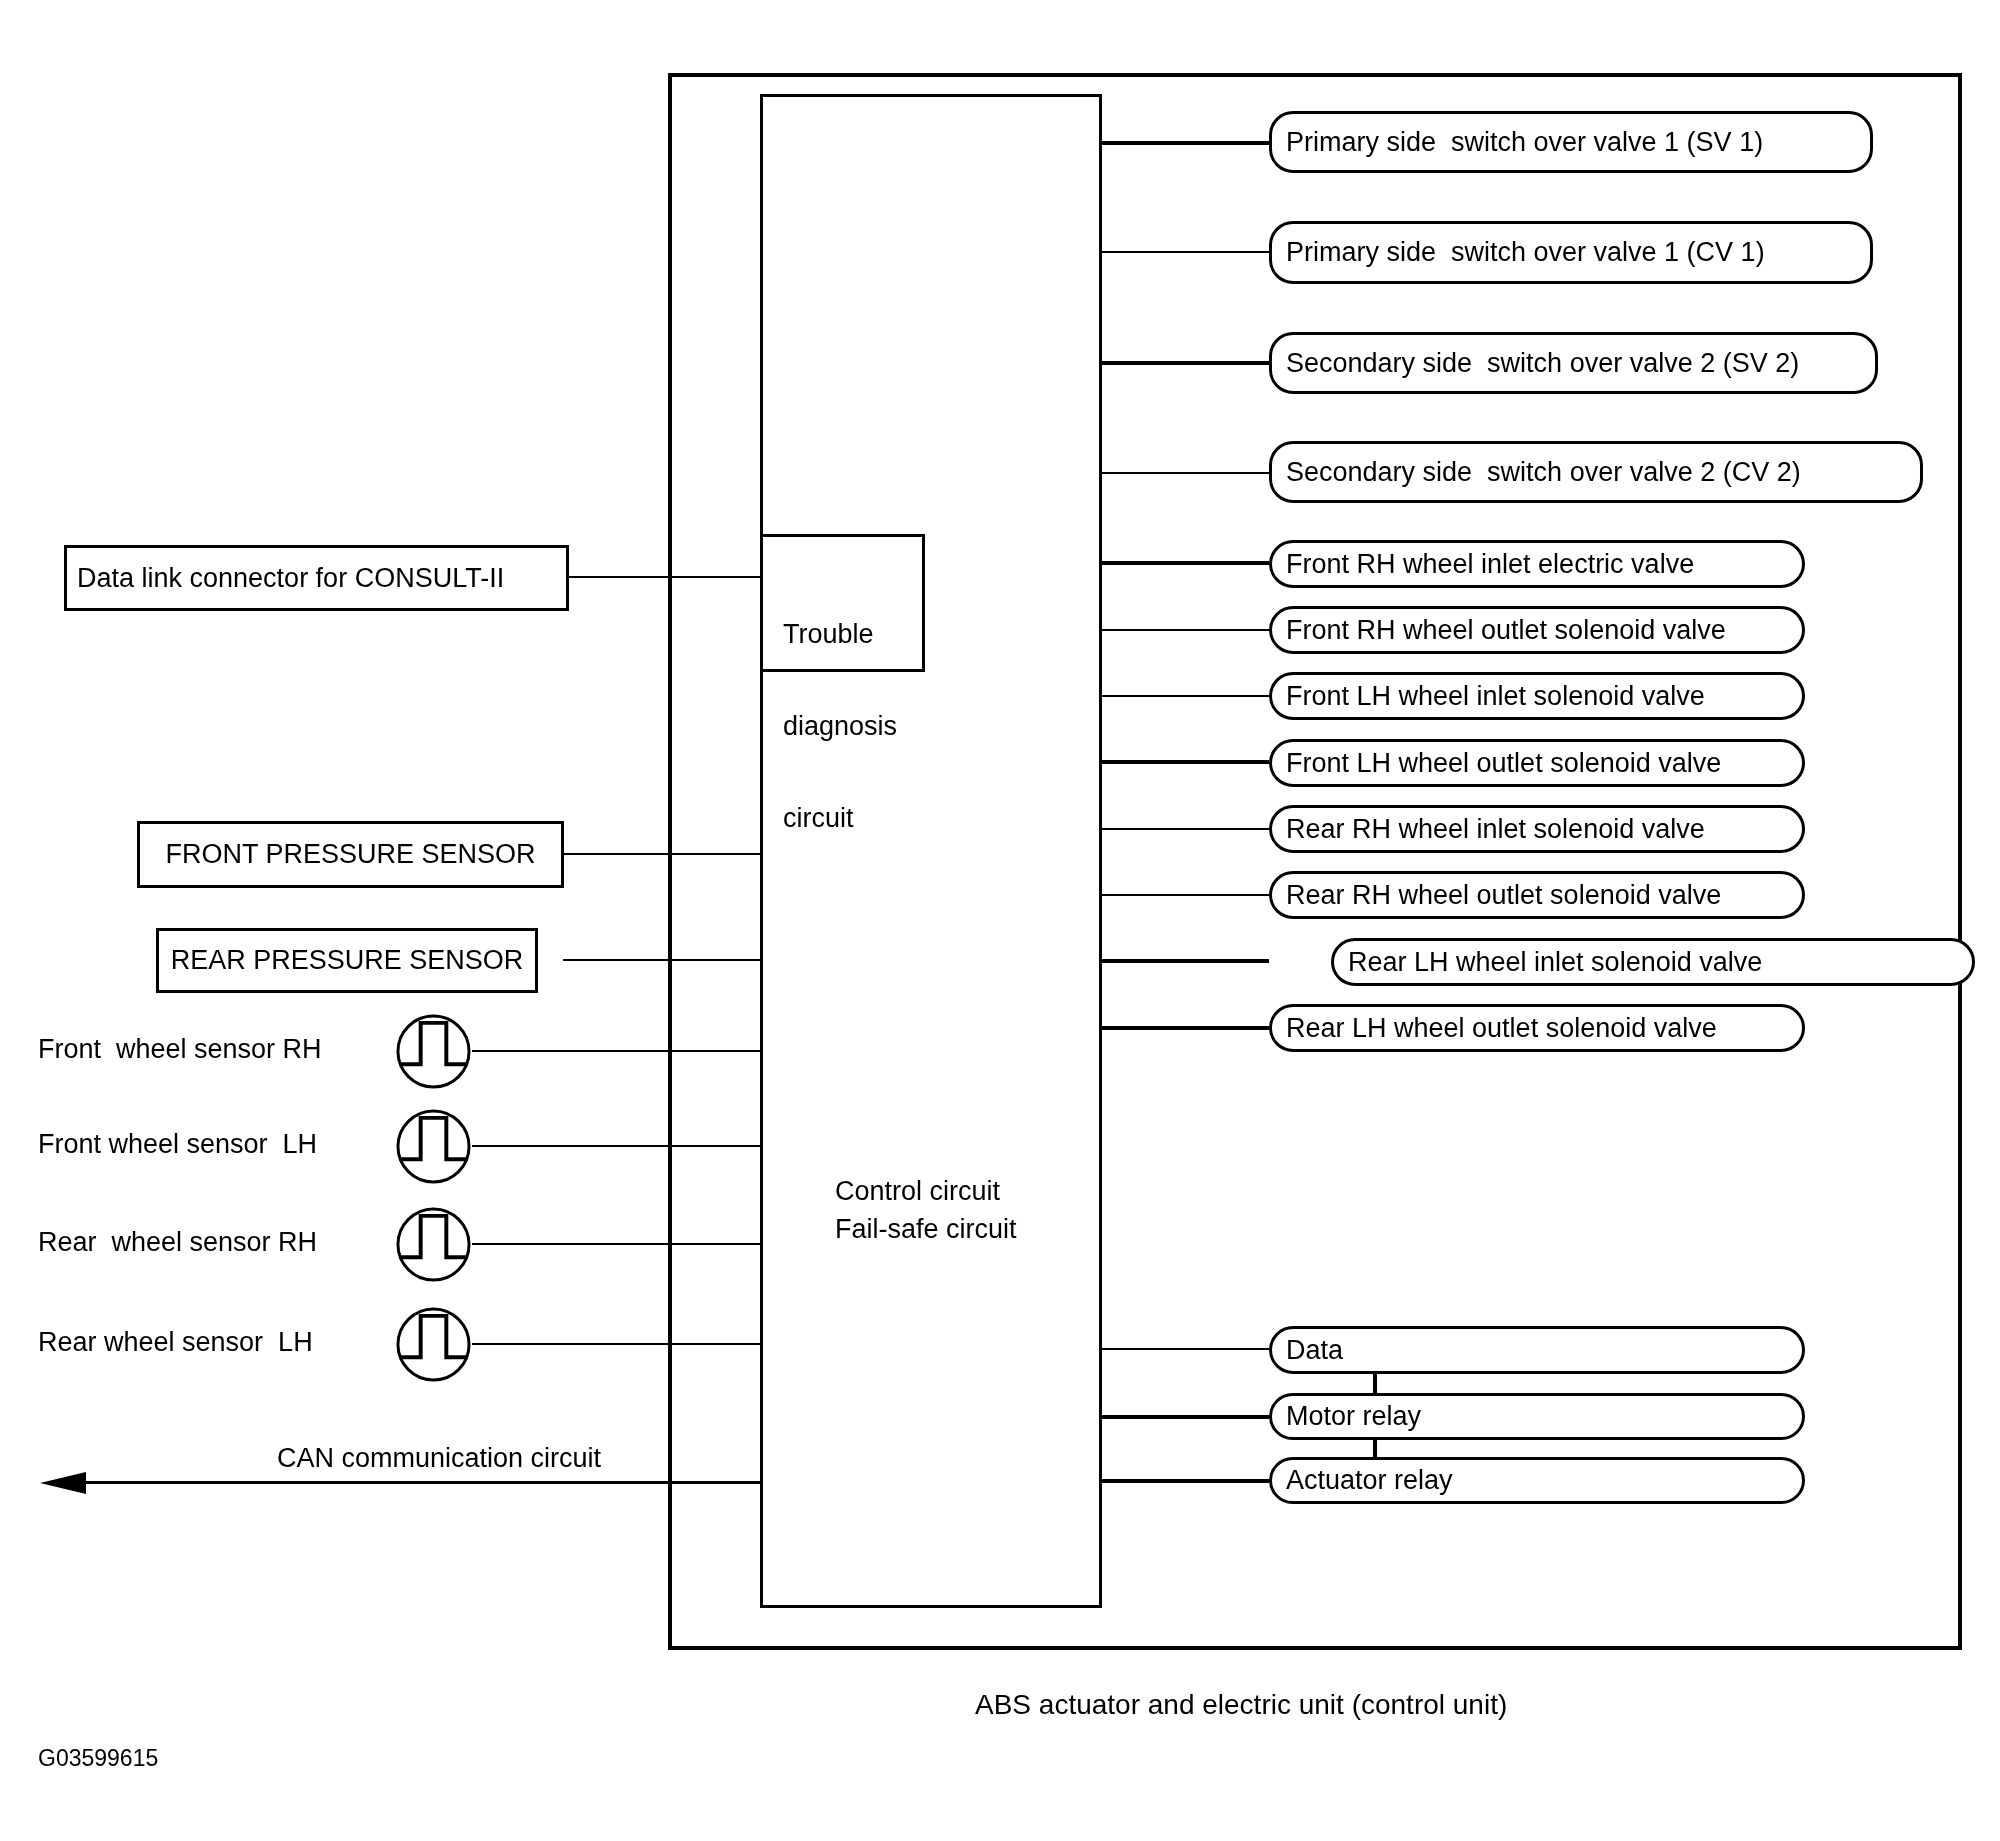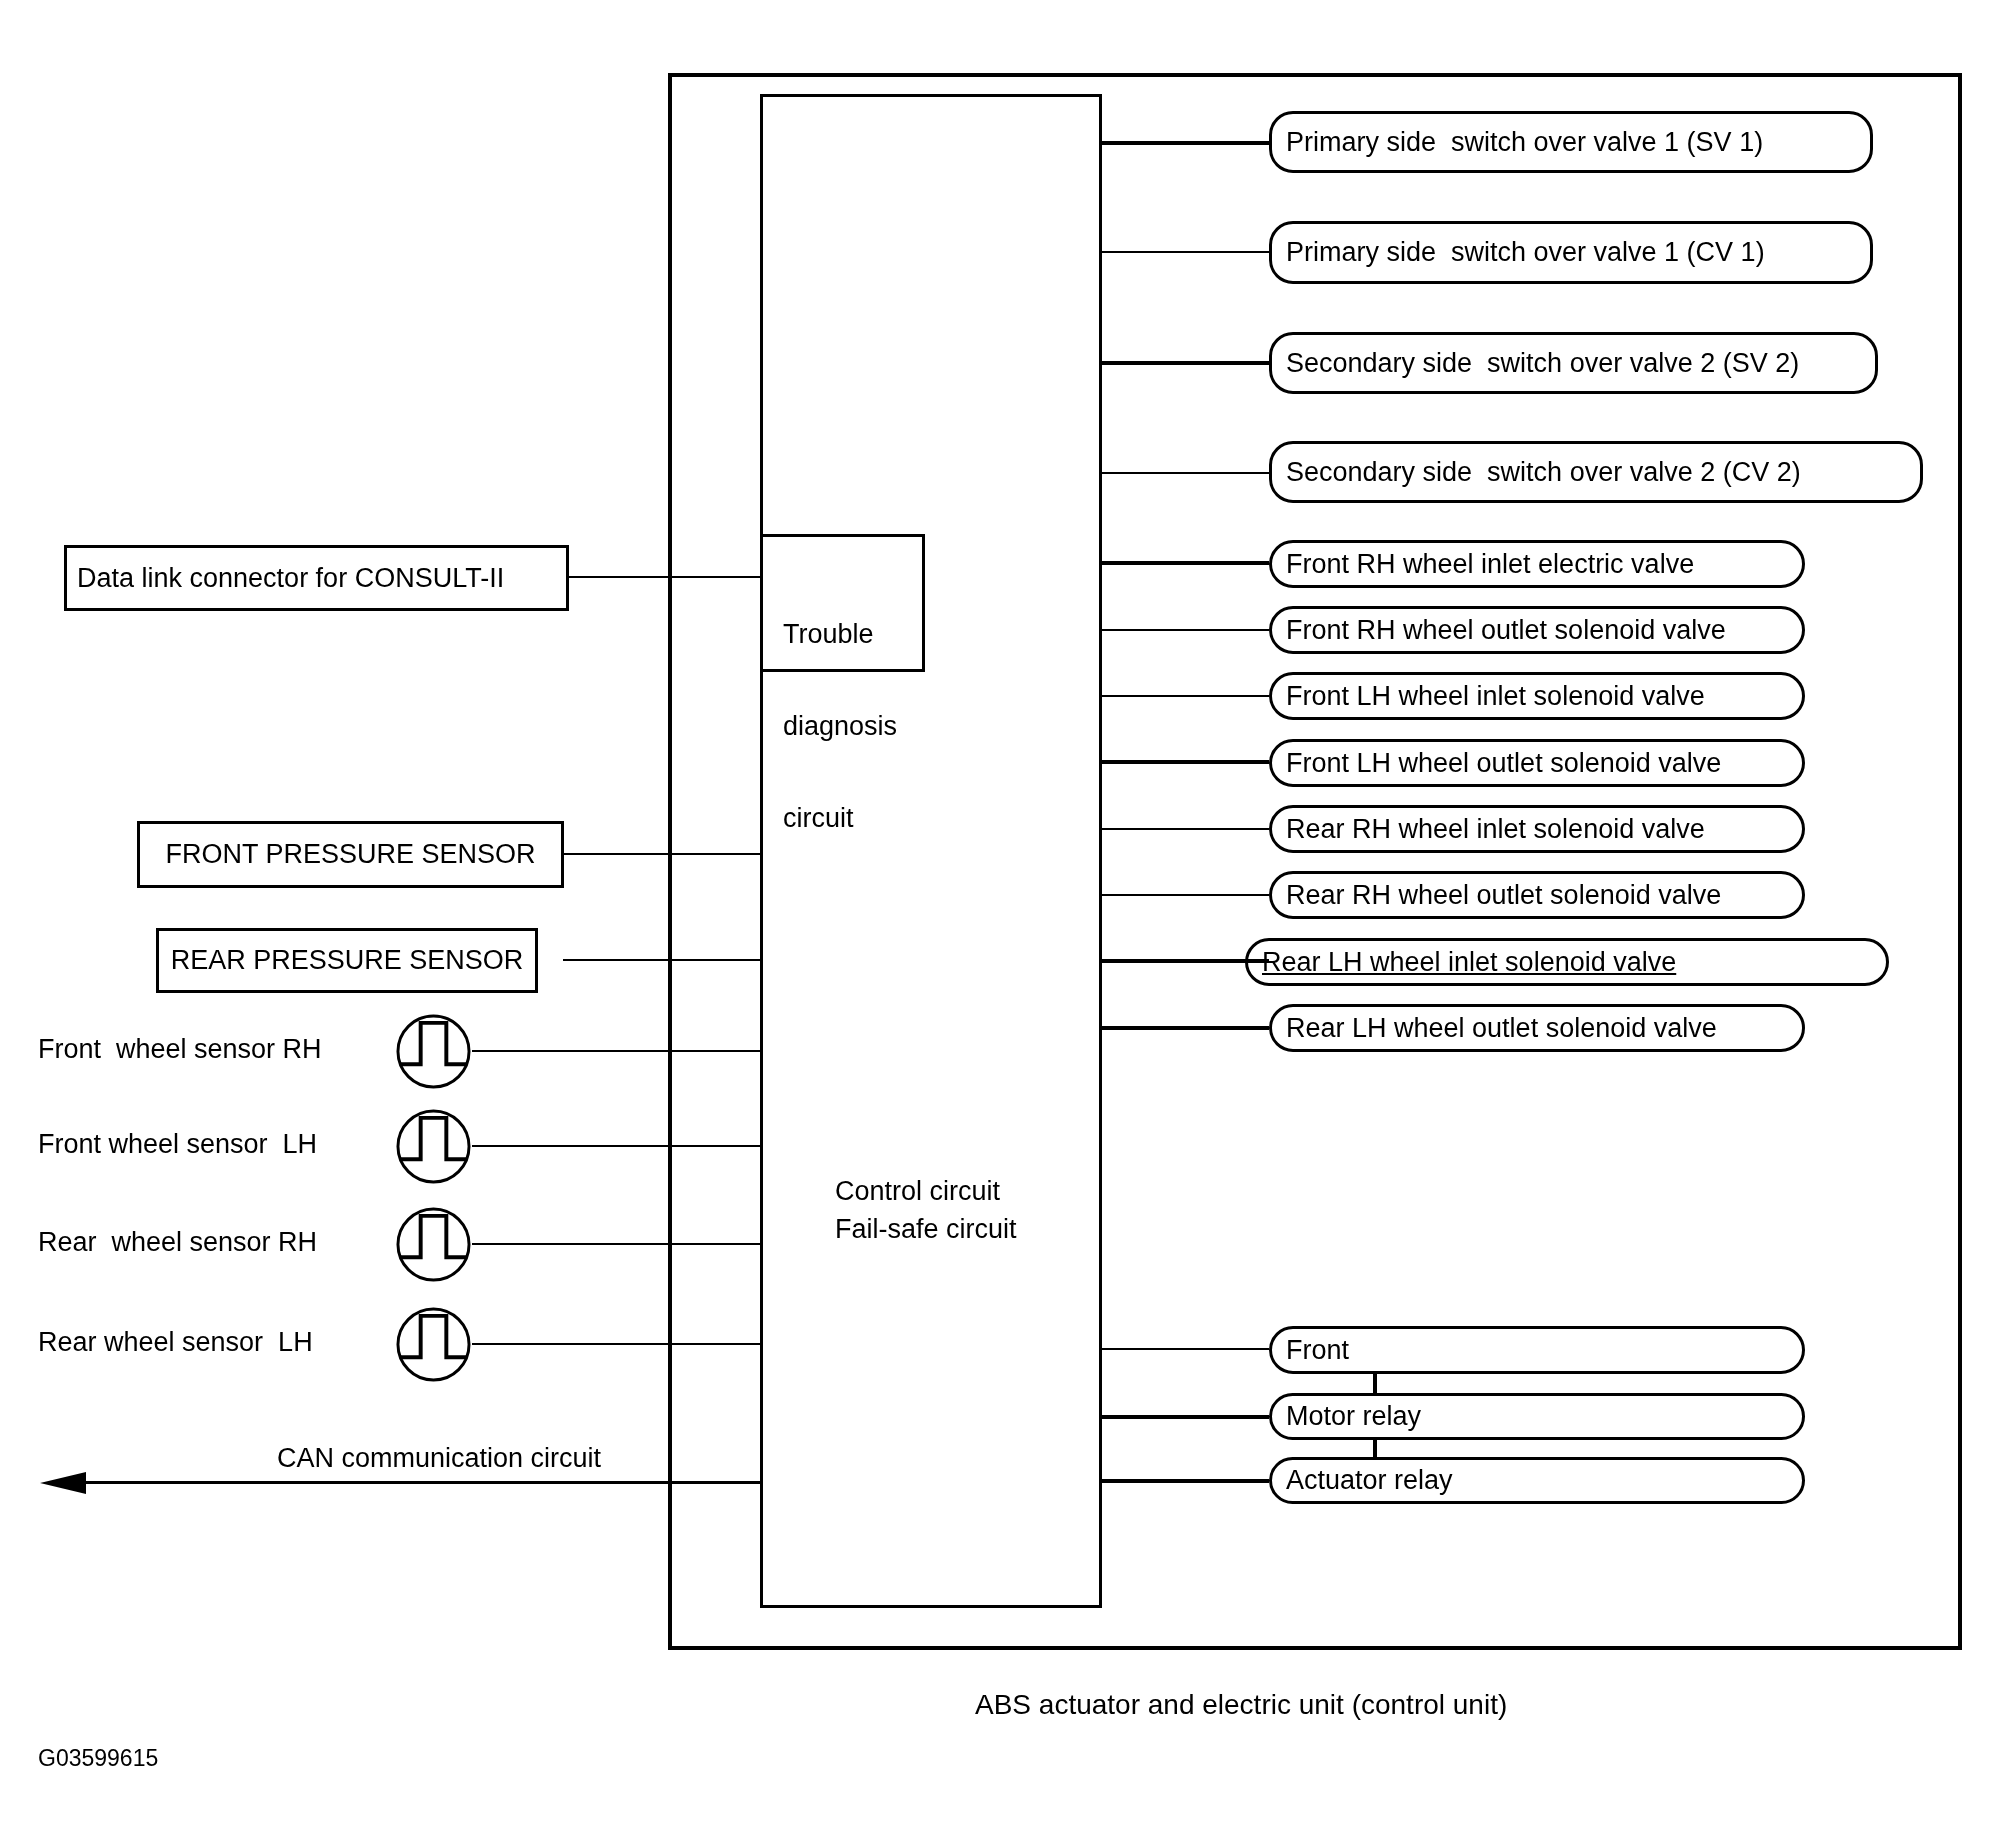--- a/index.html
+++ b/index.html
@@ -57,33 +57,33 @@
   <div class="hline" style="left:1102px;top:251px;width:167px;height:2px;"></div>
   <div class="hline" style="left:1102px;top:361px;width:167px;height:4px;"></div>
   <div class="hline" style="left:1102px;top:472px;width:167px;height:2px;"></div>
 
   <div class="box pad" style="left:1269px;top:540px;width:536px;height:48px;"><span>Front RH wheel inlet electric valve</span></div>
   <div class="box pad" style="left:1269px;top:606px;width:536px;height:48px;"><span>Front RH wheel outlet solenoid valve</span></div>
   <div class="box pad" style="left:1269px;top:672px;width:536px;height:48px;"><span>Front LH wheel inlet solenoid valve</span></div>
   <div class="box pad" style="left:1269px;top:739px;width:536px;height:48px;"><span>Front LH wheel outlet solenoid valve</span></div>
   <div class="box pad" style="left:1269px;top:805px;width:536px;height:48px;"><span>Rear RH wheel inlet solenoid valve</span></div>
   <div class="box pad" style="left:1269px;top:871px;width:536px;height:48px;"><span>Rear RH wheel outlet solenoid valve</span></div>
-  <div class="box pad" style="left:1245px;top:938px;width:644px;height:48px;text-decoration:underline;"><span>Rear LH wheel inlet solenoid valve</span></div>
+  <div class="box pad" style="left:1331px;top:938px;width:644px;height:48px;"><span>Rear LH wheel inlet solenoid valve</span></div>
   <div class="box pad" style="left:1269px;top:1004px;width:536px;height:48px;"><span>Rear LH wheel outlet solenoid valve</span></div>
 
   <div class="hline" style="left:1102px;top:561px;width:167px;height:4px;"></div>
   <div class="hline" style="left:1102px;top:629px;width:167px;height:2px;"></div>
   <div class="hline" style="left:1102px;top:695px;width:167px;height:2px;"></div>
   <div class="hline" style="left:1102px;top:760px;width:167px;height:4px;"></div>
   <div class="hline" style="left:1102px;top:828px;width:167px;height:2px;"></div>
   <div class="hline" style="left:1102px;top:894px;width:167px;height:2px;"></div>
   <div class="hline" style="left:1102px;top:959px;width:167px;height:4px;"></div>
   <div class="hline" style="left:1102px;top:1026px;width:167px;height:4px;"></div>
 
-  <div class="box pad" style="left:1269px;top:1326px;width:536px;height:48px;"><span>Front</span></div>
+  <div class="box pad" style="left:1269px;top:1326px;width:536px;height:48px;"><span>Data</span></div>
   <div class="box pad" style="left:1269px;top:1393px;width:536px;height:47px;"><span>Motor relay</span></div>
   <div class="box pad" style="left:1269px;top:1457px;width:536px;height:47px;"><span>Actuator relay</span></div>
 
   <div class="hline" style="left:1102px;top:1348px;width:167px;height:2px;"></div>
   <div class="hline" style="left:1102px;top:1415px;width:167px;height:4px;"></div>
   <div class="hline" style="left:1102px;top:1479px;width:167px;height:4px;"></div>
   <div class="vline" style="left:1373px;top:1373px;width:4px;height:20px;"></div>
   <div class="vline" style="left:1373px;top:1439px;width:4px;height:18px;"></div>
 
   <div class="box" style="left:64px;top:545px;width:505px;height:66px;padding-left:10px;">

